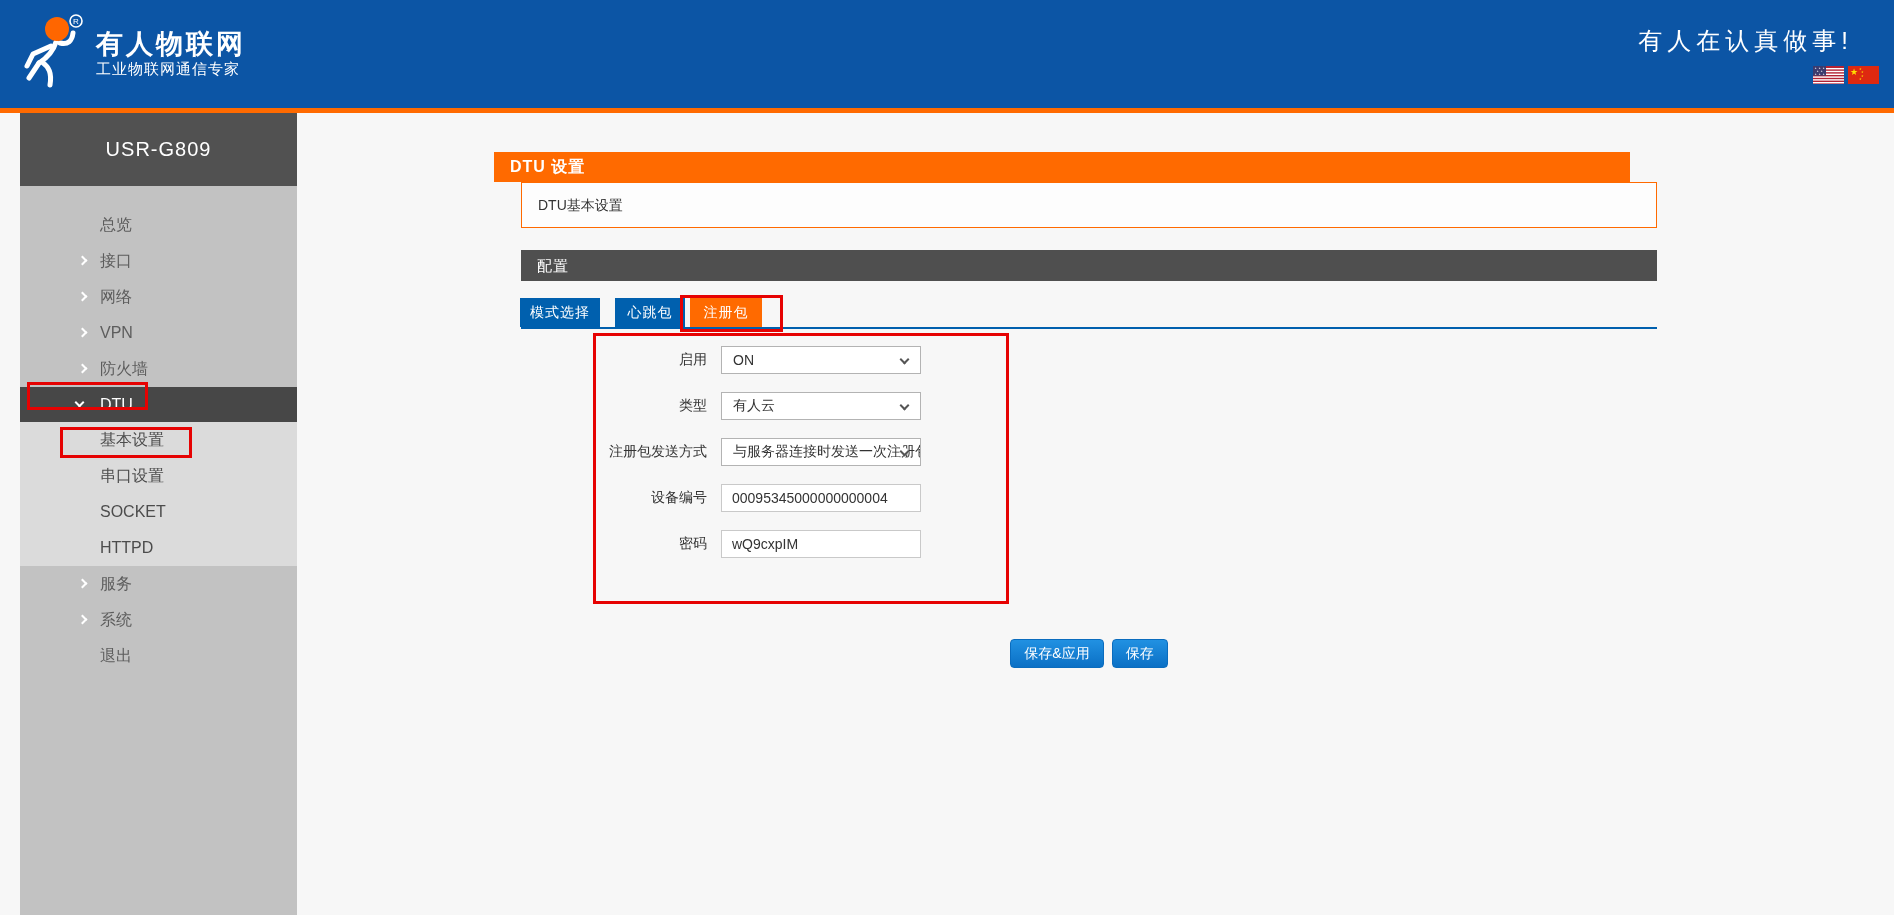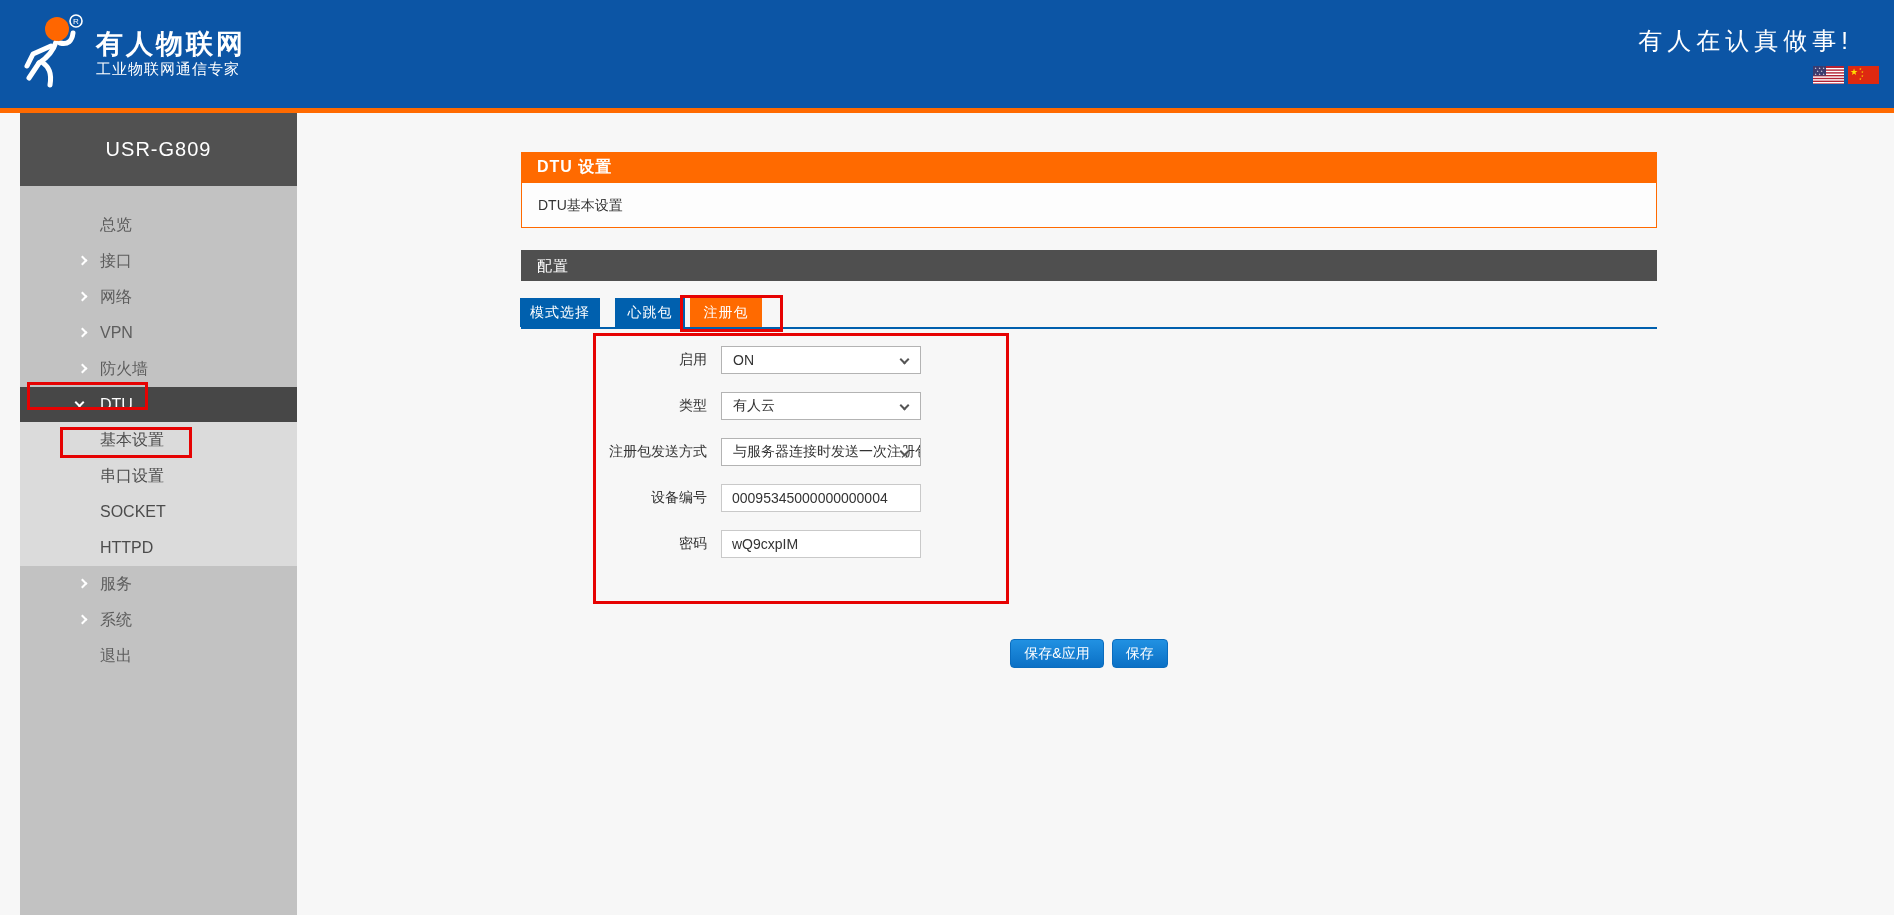--- a/index.html
+++ b/index.html
@@ -26,21 +26,21 @@
   .chev-r { position:absolute; left:59px; top:14px; width:7px; height:7px;
             border-top:2px solid #fff; border-right:2px solid #fff; transform:rotate(45deg); }
   .chev-d { position:absolute; left:56px; top:12px; width:7px; height:7px;
             border-top:2px solid #fff; border-right:2px solid #fff; transform:rotate(135deg); }
   .mrow-active { height:35px; background:#474747; }
   .mrow-active .lbl { color:#fff; }
   .submenu { background:#dbdbdb; }
   .submenu .lbl { color:#4c4c4c; }
 
   
-  .panel-title { position:absolute; left:521px; top:152px; width:1136px; height:30px; background:#ff6a00;
+  .panel-title { position:absolute; left:494px; top:152px; width:1136px; height:30px; background:#ff6a00;
                  color:#fff; font-size:16px; font-weight:bold; line-height:30px; padding-left:16px; letter-spacing:1px; }
   .panel-sub { position:absolute; left:521px; top:182px; width:1136px; height:46px; background:#fdfdfd;
                border:1px solid #ff6a00; color:#333; font-size:14px; line-height:44px; padding-left:16px; }
   .section-bar { position:absolute; left:521px; top:250px; width:1136px; height:31px; background:#4f4f4f;
                  color:#fff; font-size:15px; line-height:31px; padding-left:16px; letter-spacing:1px; }
 
   .tabs { position:absolute; left:520px; top:298px; height:29px; display:flex; }
   .tab { height:29px; display:flex; align-items:center; justify-content:center; color:#fff; font-size:14px;
          background:#0060ae; cursor:pointer; letter-spacing:1px; }
   .tab1 { width:80px; margin-right:15px; }

